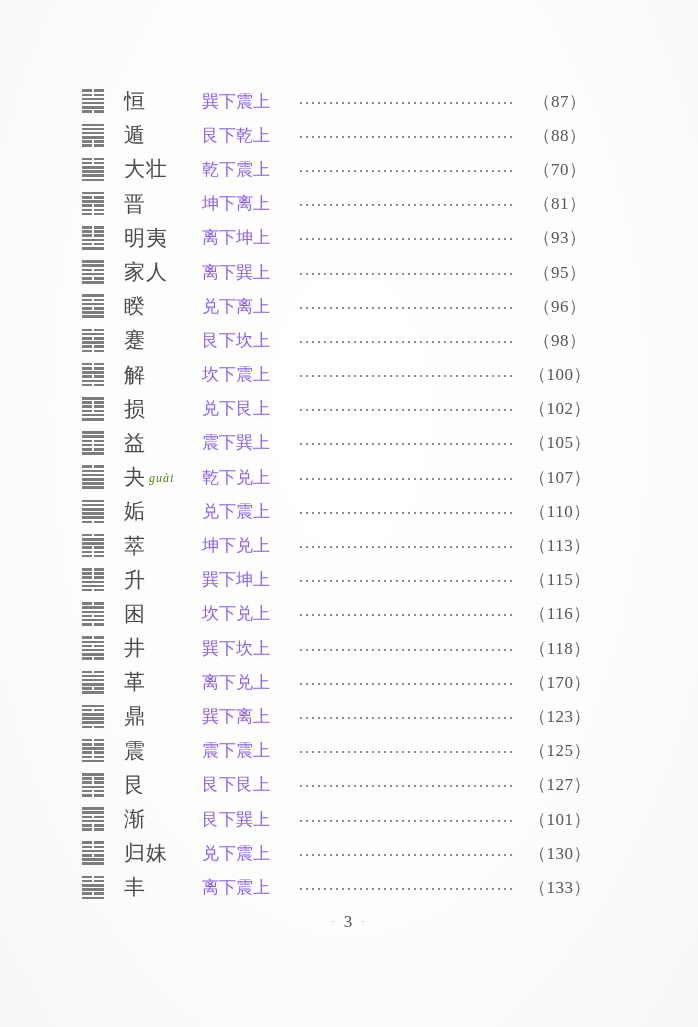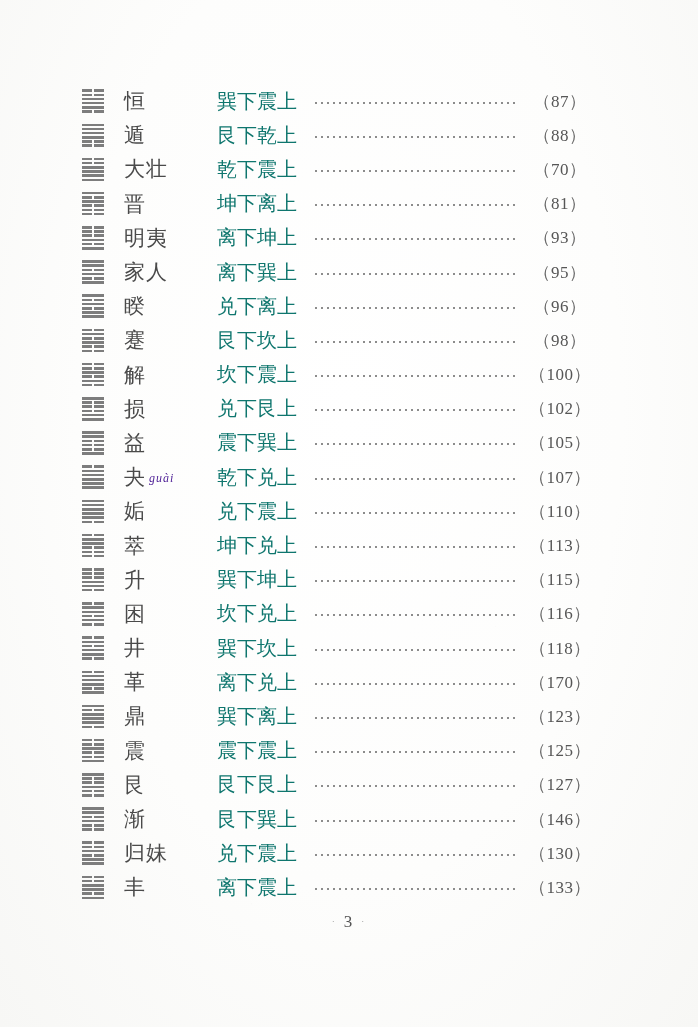--- a/index.html
+++ b/index.html
@@ -75,34 +75,34 @@
     font-size: 21px;
     letter-spacing: 1px;
     color: #4a4a4a;
     font-family: "DejaVu Serif", "Liberation Serif", serif;
     white-space: nowrap;
     position: relative;
   }
   .name .pinyin {
     font-size: 12px;
     font-style: italic;
-    color: #4c1d95;
+    color: #4d7c0f;
     font-family: "Liberation Serif", serif;
     margin-left: 3px;
     vertical-align: 2px;
   }
   
   .trigrams {
     flex: 0 0 auto;
     min-width: 92px;
-    font-size: 20px;
-    color: #0f766e;
+    font-size: 17px;
+    color: #8b5cf6;
     white-space: nowrap;
     font-family: "DejaVu Serif", "Liberation Serif", serif;
-    margin-left: 19px;
+    margin-left: 4px;
   }
   
   .leader {
     flex: 1 1 auto;
     height: 13px;
     margin: 0 6px 0 4px;
     position: relative;
     overflow: hidden;
   }
   .leader::after {
@@ -793,21 +793,21 @@
             <i></i>
           </div>
           <div class="hx-line yin">
             <i></i>
             <i></i>
           </div>
         </div>
         <div class="name">渐</div>
         <div class="trigrams">艮下巽上</div>
         <div class="leader"></div>
-        <div class="pageno"><span class="paren">（</span><span>146</span><span class="paren">）</span></div>
+        <div class="pageno"><span class="paren">（</span><span>101</span><span class="paren">）</span></div>
       </div>
       <div class="toc-row">
         <div class="hexagram">
           <div class="hx-line yin">
             <i></i>
             <i></i>
           </div>
           <div class="hx-line yin">
             <i></i>
             <i></i>

